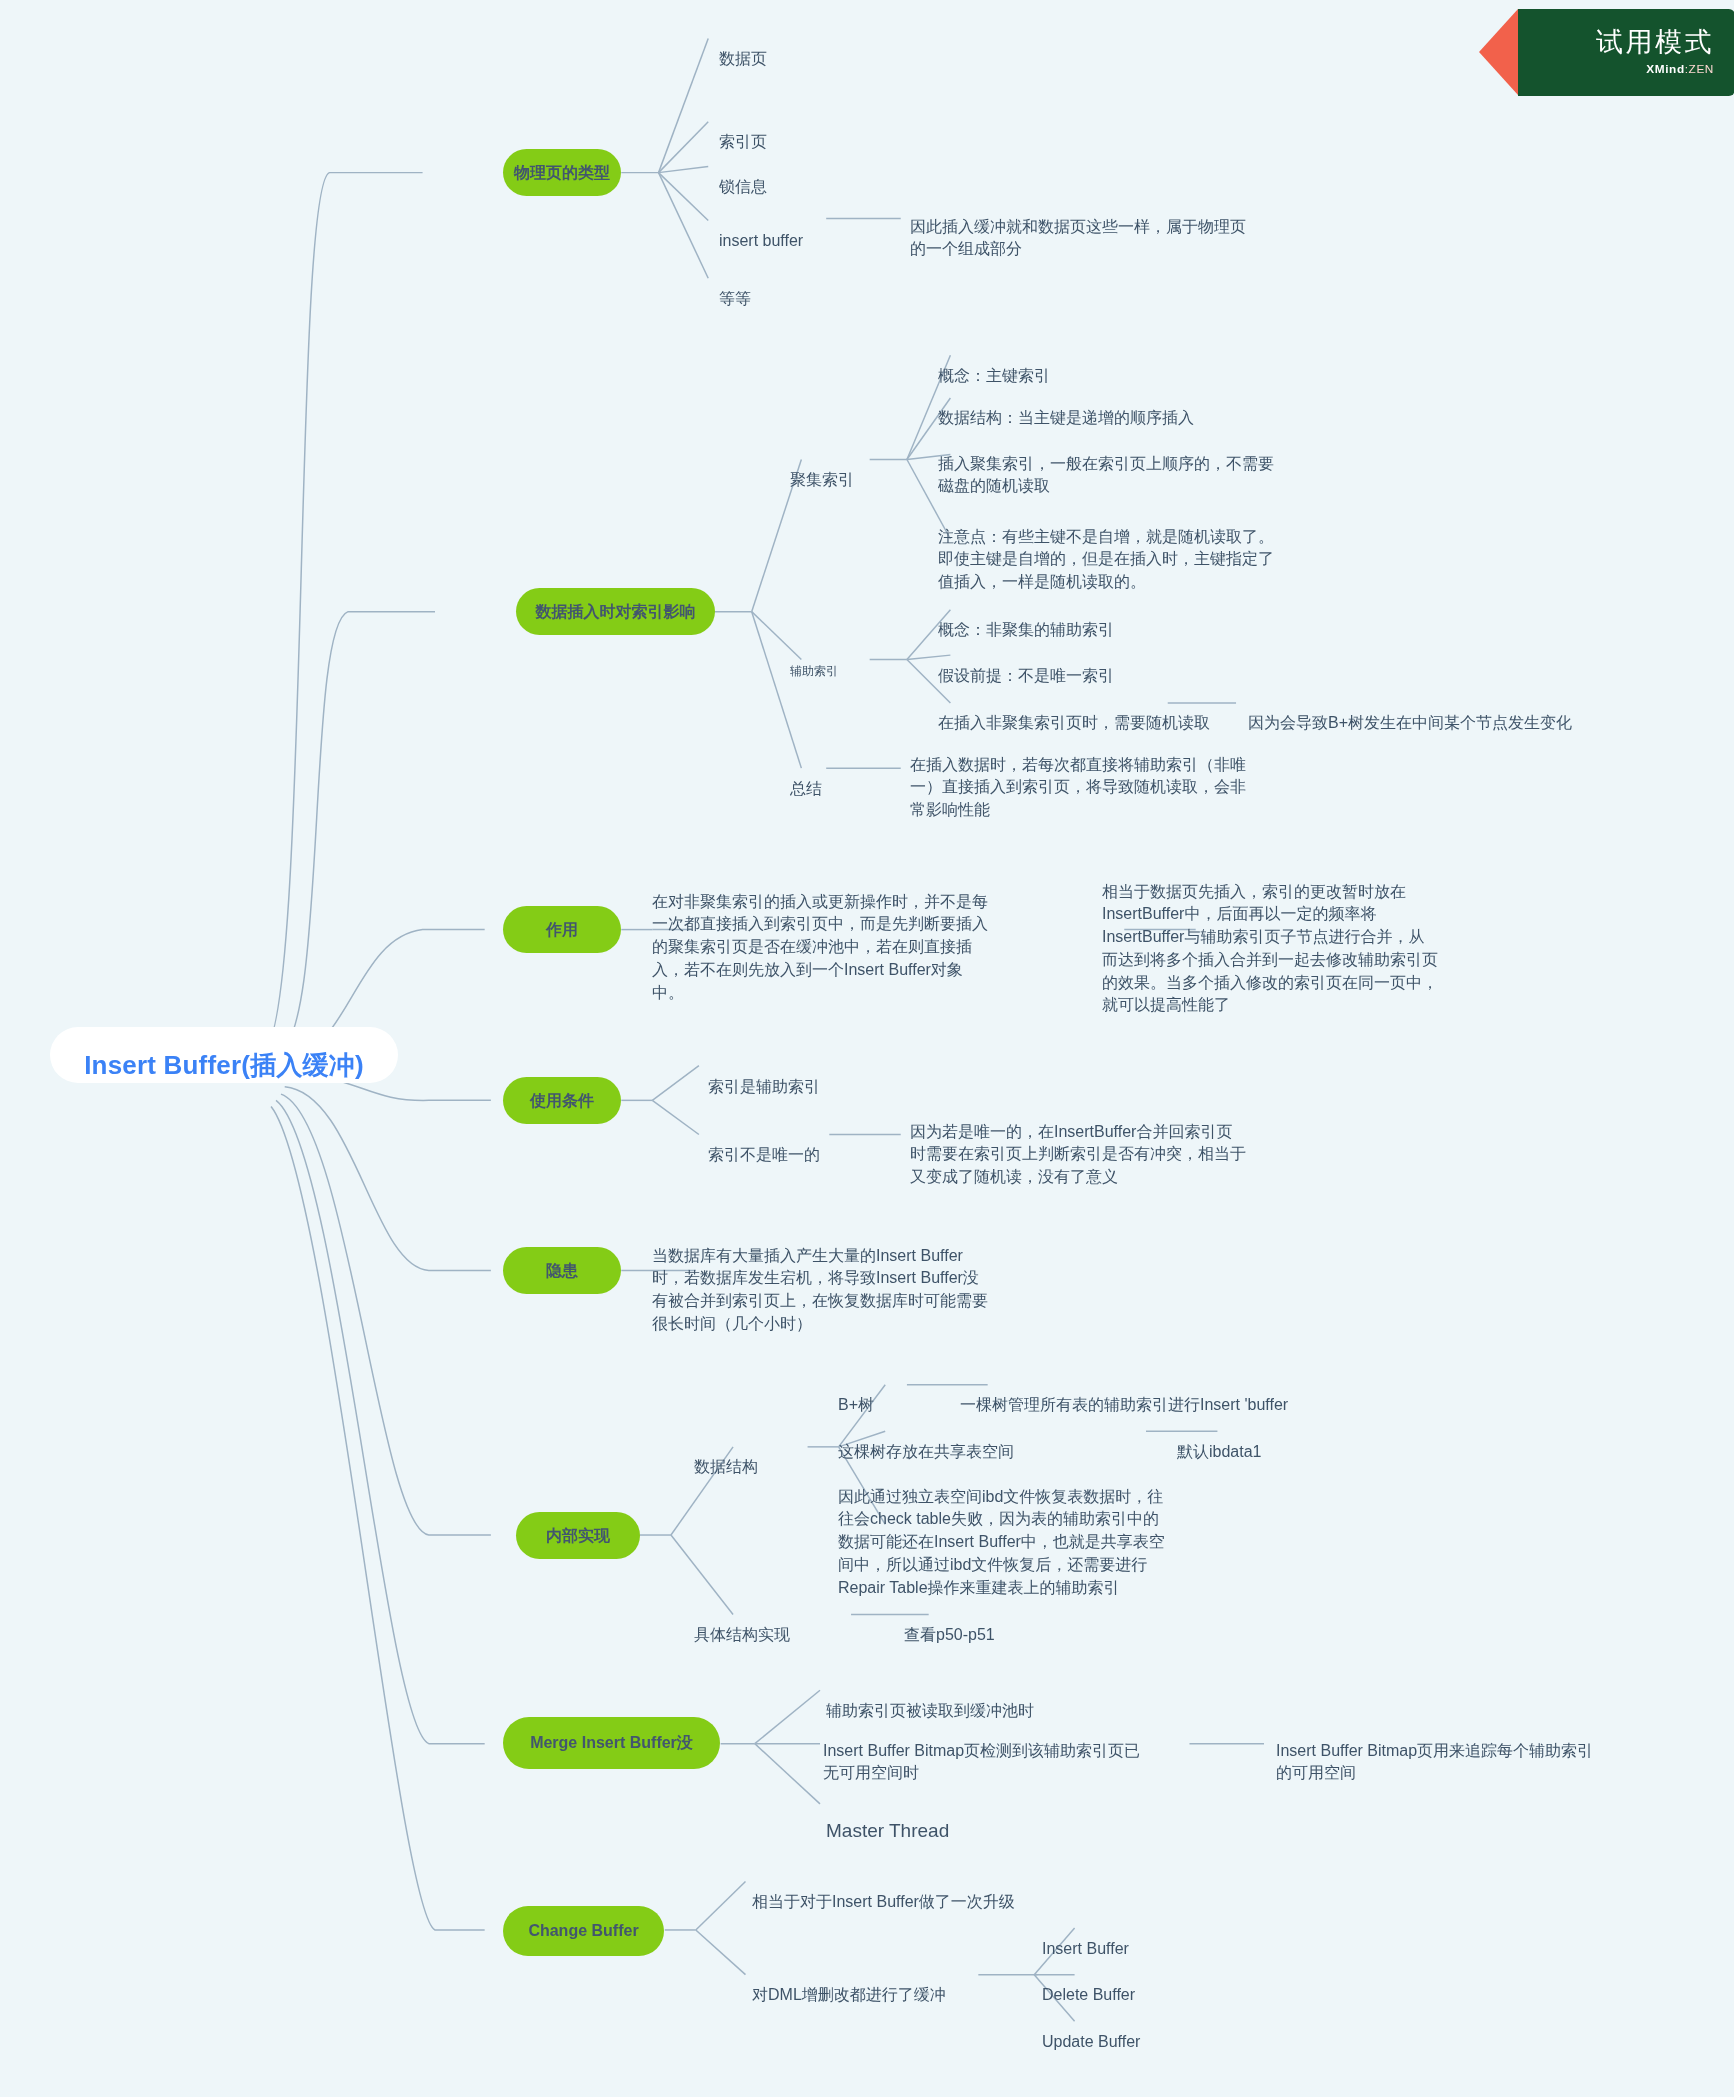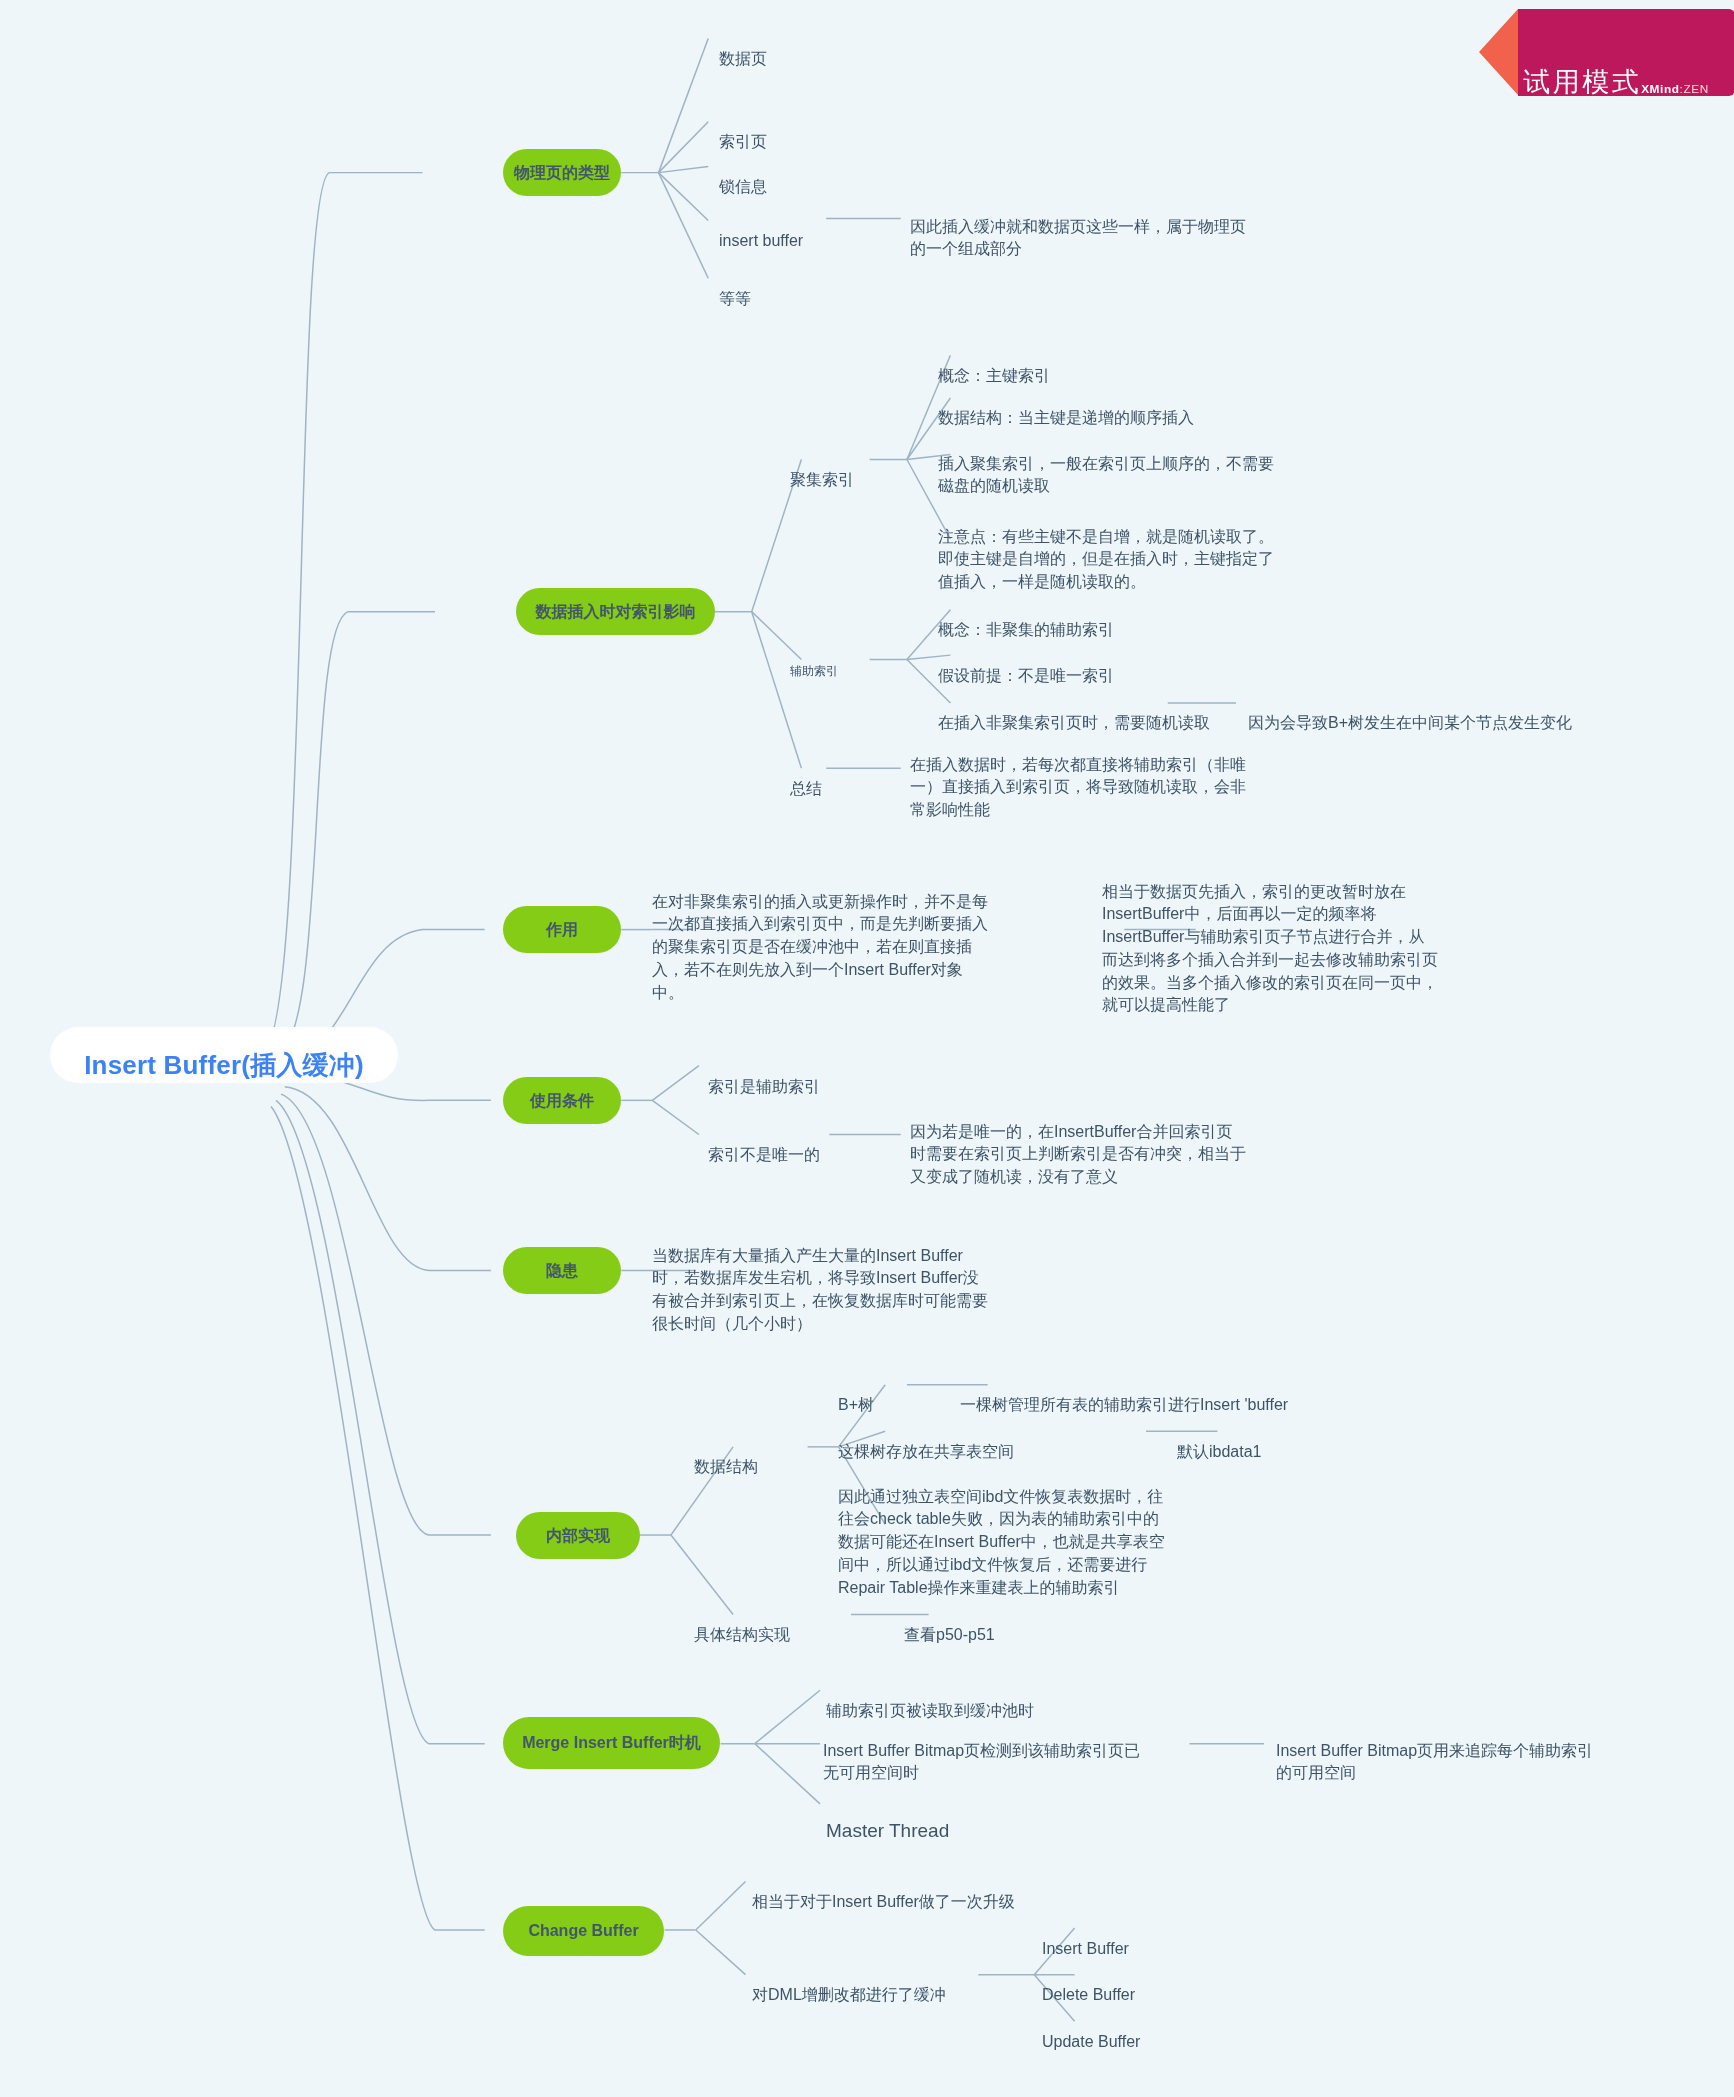--- a/index.html
+++ b/index.html
@@ -35,25 +35,25 @@
   }
   
   .txt{
     color:#3e5368;
     line-height:1.42;
     white-space:pre-line;
   }
   
   .badge{
     position:absolute;
-    background:#be185d;
+    background:#14532d;
     color:#fff;
     border-top-right-radius:6.2px;
     border-bottom-right-radius:6.2px;
-    display:flex;flex-direction:row;
+    display:flex;flex-direction:column;
     align-items:flex-end;justify-content:center;
     padding:0 21px 0 0;
     box-sizing:border-box;
   }
   .badge .bt{font-size:27px;letter-spacing:2.5px;line-height:1;color:#ffffff;}
   .badge .bs{font-size:11.8px;letter-spacing:0.6px;margin-top:6.2px;color:#fdd9d2;}
   .badge .bs b{color:#ffffff;font-weight:bold;}
   .badge-notch{
     position:absolute;
     width:0;height:0;
@@ -299,21 +299,21 @@
 Repair Table操作来重建表上的辅助索引</span>
   </div>
   <div class="node txt" style="left:694px;top:1601px;font-size:16px;">
     <span>具体结构实现</span>
   </div>
   <div class="node txt" style="left:904px;top:1601px;font-size:16px;">
     <span>查看p50-p51</span>
   </div>
 
   <div class="node pill" style="left:503px;top:1717px;width:217px;height:52px;font-size:16px;">
-    <span>Merge Insert Buffer时机</span>
+    <span>Merge Insert Buffer没</span>
   </div>
   <div class="node txt" style="left:826px;top:1677px;font-size:16px;">
     <span>辅助索引页被读取到缓冲池时</span>
   </div>
   <div class="node txt" style="left:823px;top:1717px;width:385px;font-size:16px;">
     <span> Insert Buffer Bitmap页检测到该辅助索引页已
 无可用空间时</span>
   </div>
   <div class="node txt" style="left:1276px;top:1717px;width:385px;font-size:16px;">
     <span>Insert Buffer Bitmap页用来追踪每个辅助索引

